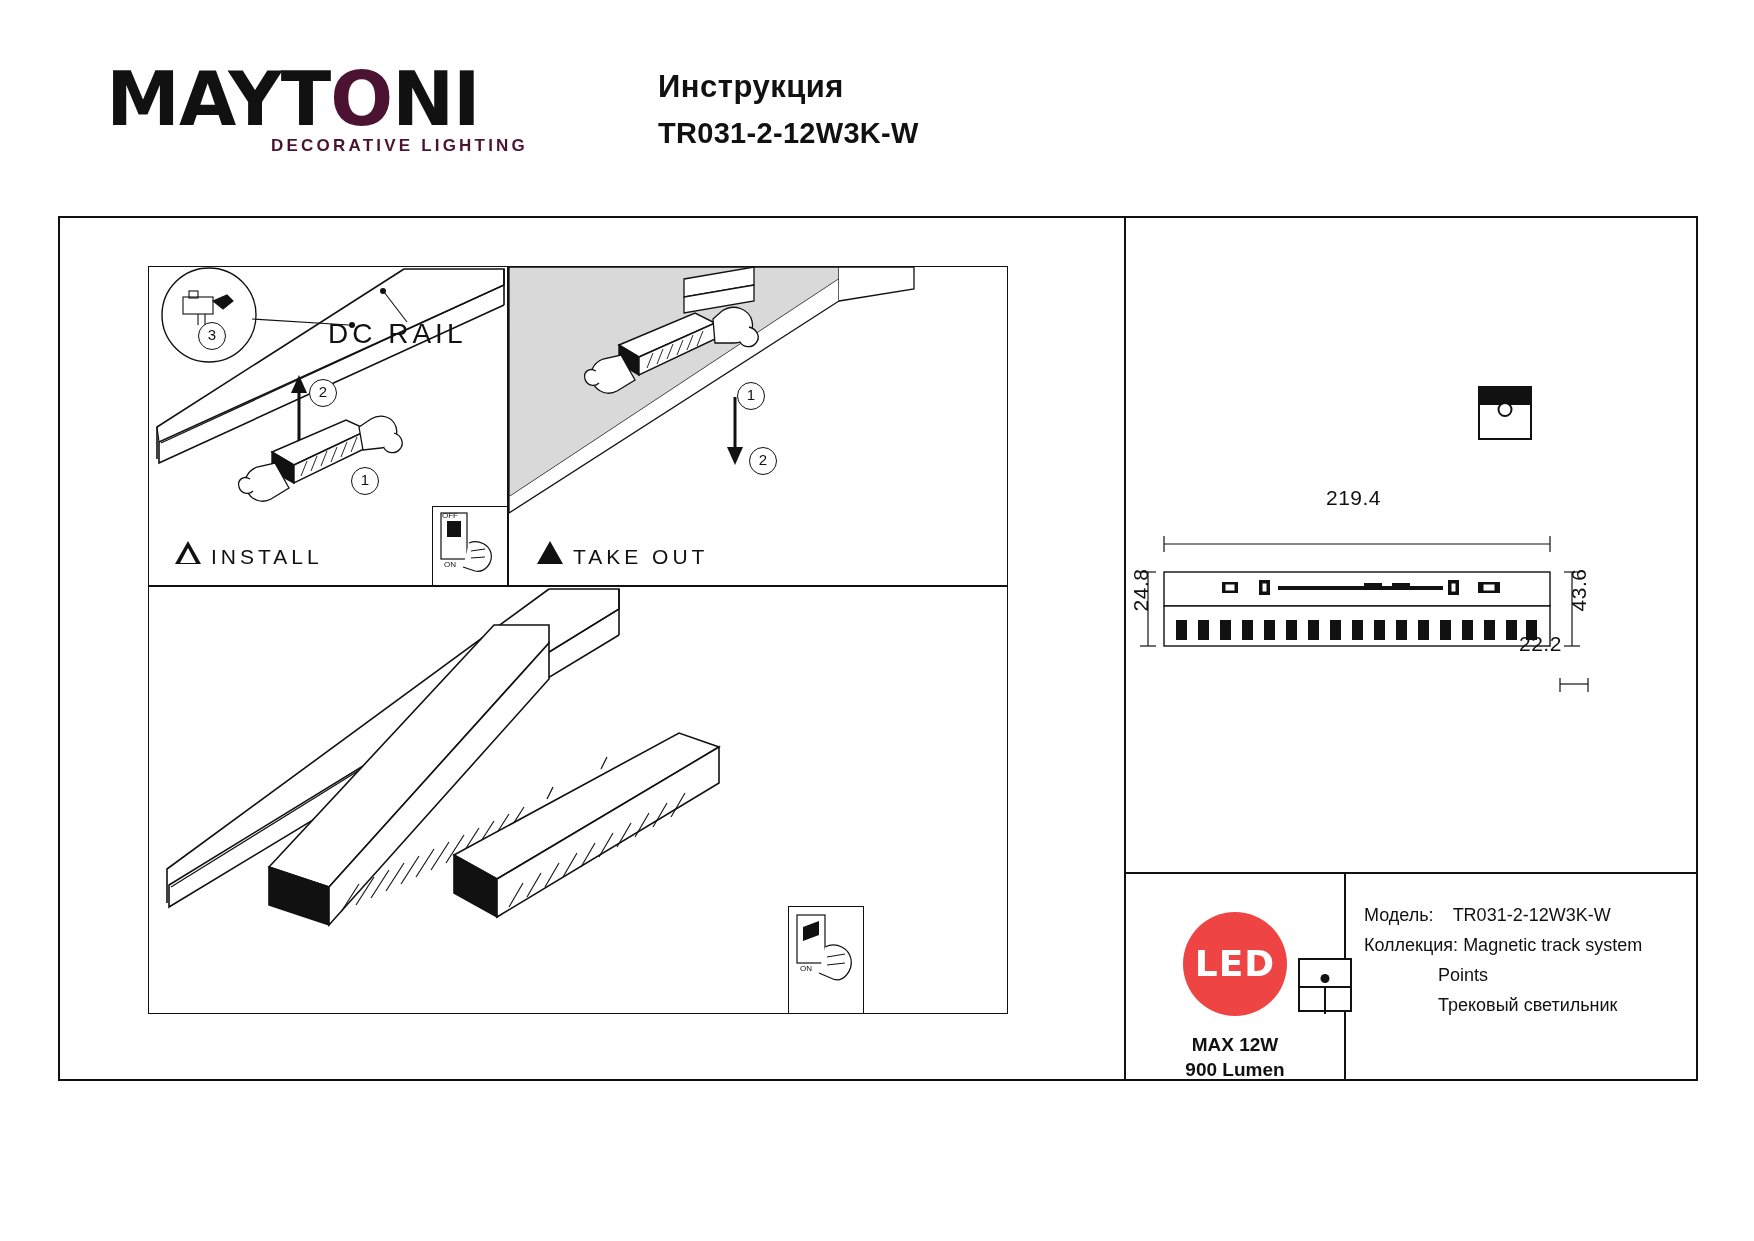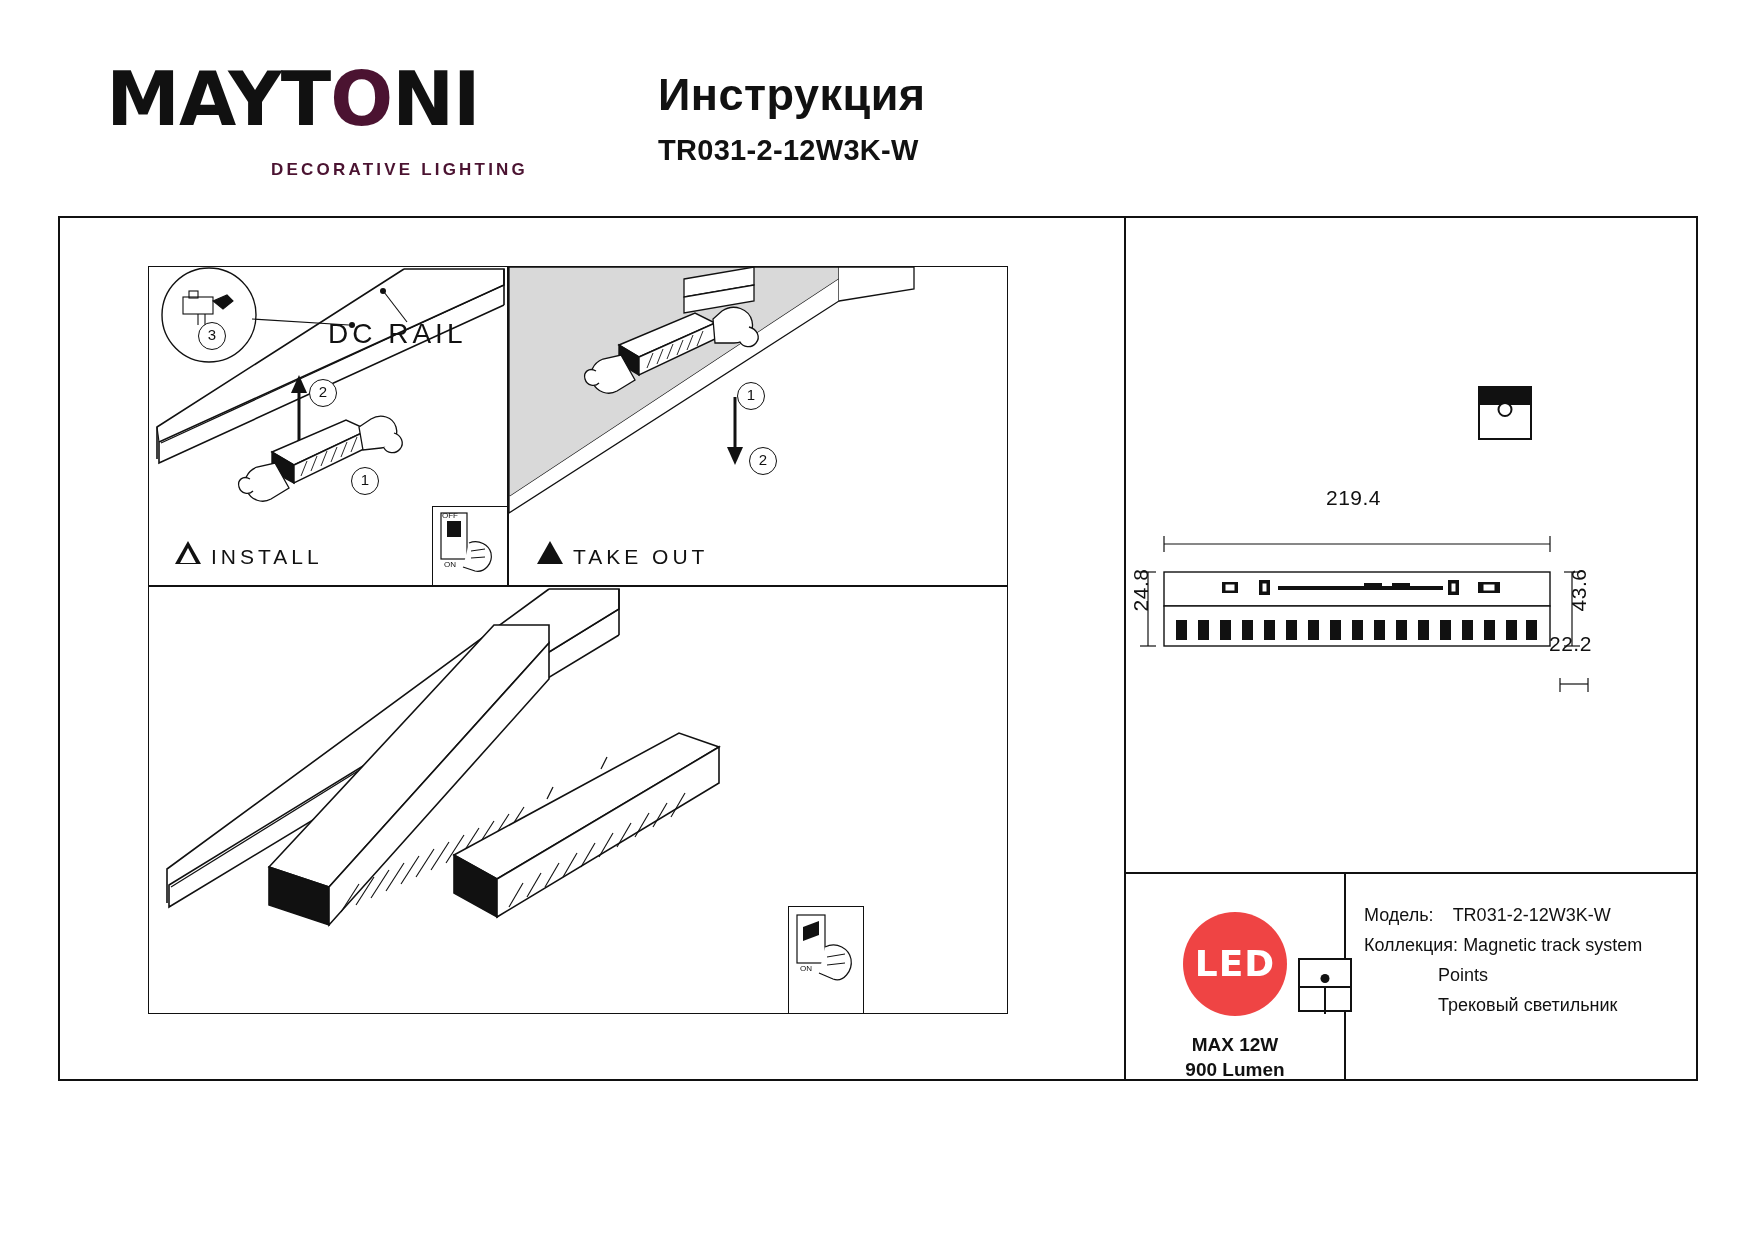--- a/index.html
+++ b/index.html
@@ -35,35 +35,35 @@
     font-size: 74px;
     font-weight: bold;
     letter-spacing: -1px;
     line-height: 1;
     color: #111111;
     white-space: nowrap;
     text-align: center;
   }
   .logo-word .accent { color: #4b1331; }
   .logo-sub {
-    margin-top: 24px;
+    margin-top: 0;
     text-align: right;
     font-size: 17px;
     letter-spacing: 3.2px;
     color: #4b1331;
     font-weight: bold;
     font-family: "Liberation Sans", sans-serif;
   }
   .title-block {
     position: absolute;
     left: 600px;
     top: 6px;
   }
   .doc-title {
-    font-size: 45px;
+    font-size: 31px;
     font-weight: bold;
     color: #111;
     line-height: 1.2;
     letter-spacing: 0.5px;
   }
   .doc-model {
     font-size: 29px;
     font-weight: bold;
     color: #111;
     margin-top: 12px;
@@ -568,21 +568,21 @@
       <path d="M438 178 L454 178" stroke="#111" stroke-width="1.2"></path>
 
       <path d="M434 216 L462 216" stroke="#111" stroke-width="1.2"></path>
       <path d="M434 210 L434 224" stroke="#111" stroke-width="1.2"></path>
       <path d="M462 210 L462 224" stroke="#111" stroke-width="1.2"></path>
     </svg>
 
     <div class="dim-label" style="left:200px; top:268px;">219.4</div>
     <div class="dim-label dim-vert" style="left:-6px; top:360px;">24.8</div>
     <div class="dim-label dim-vert" style="left:432px; top:360px;">43.6</div>
-    <div class="dim-label" style="left:423px; top:414px;text-align:right;">22.2</div>
+    <div class="dim-label" style="left:393px; top:414px;text-align:right;">22.2</div>
 
     <div class="hdiv"></div>
     <div class="vdiv2"></div>
 
     <div class="led-block">
       <div class="led-circle">LED</div>
       <div class="led-max">MAX 12W</div>
       <div class="led-lum">900 Lumen</div>
     </div>
 

